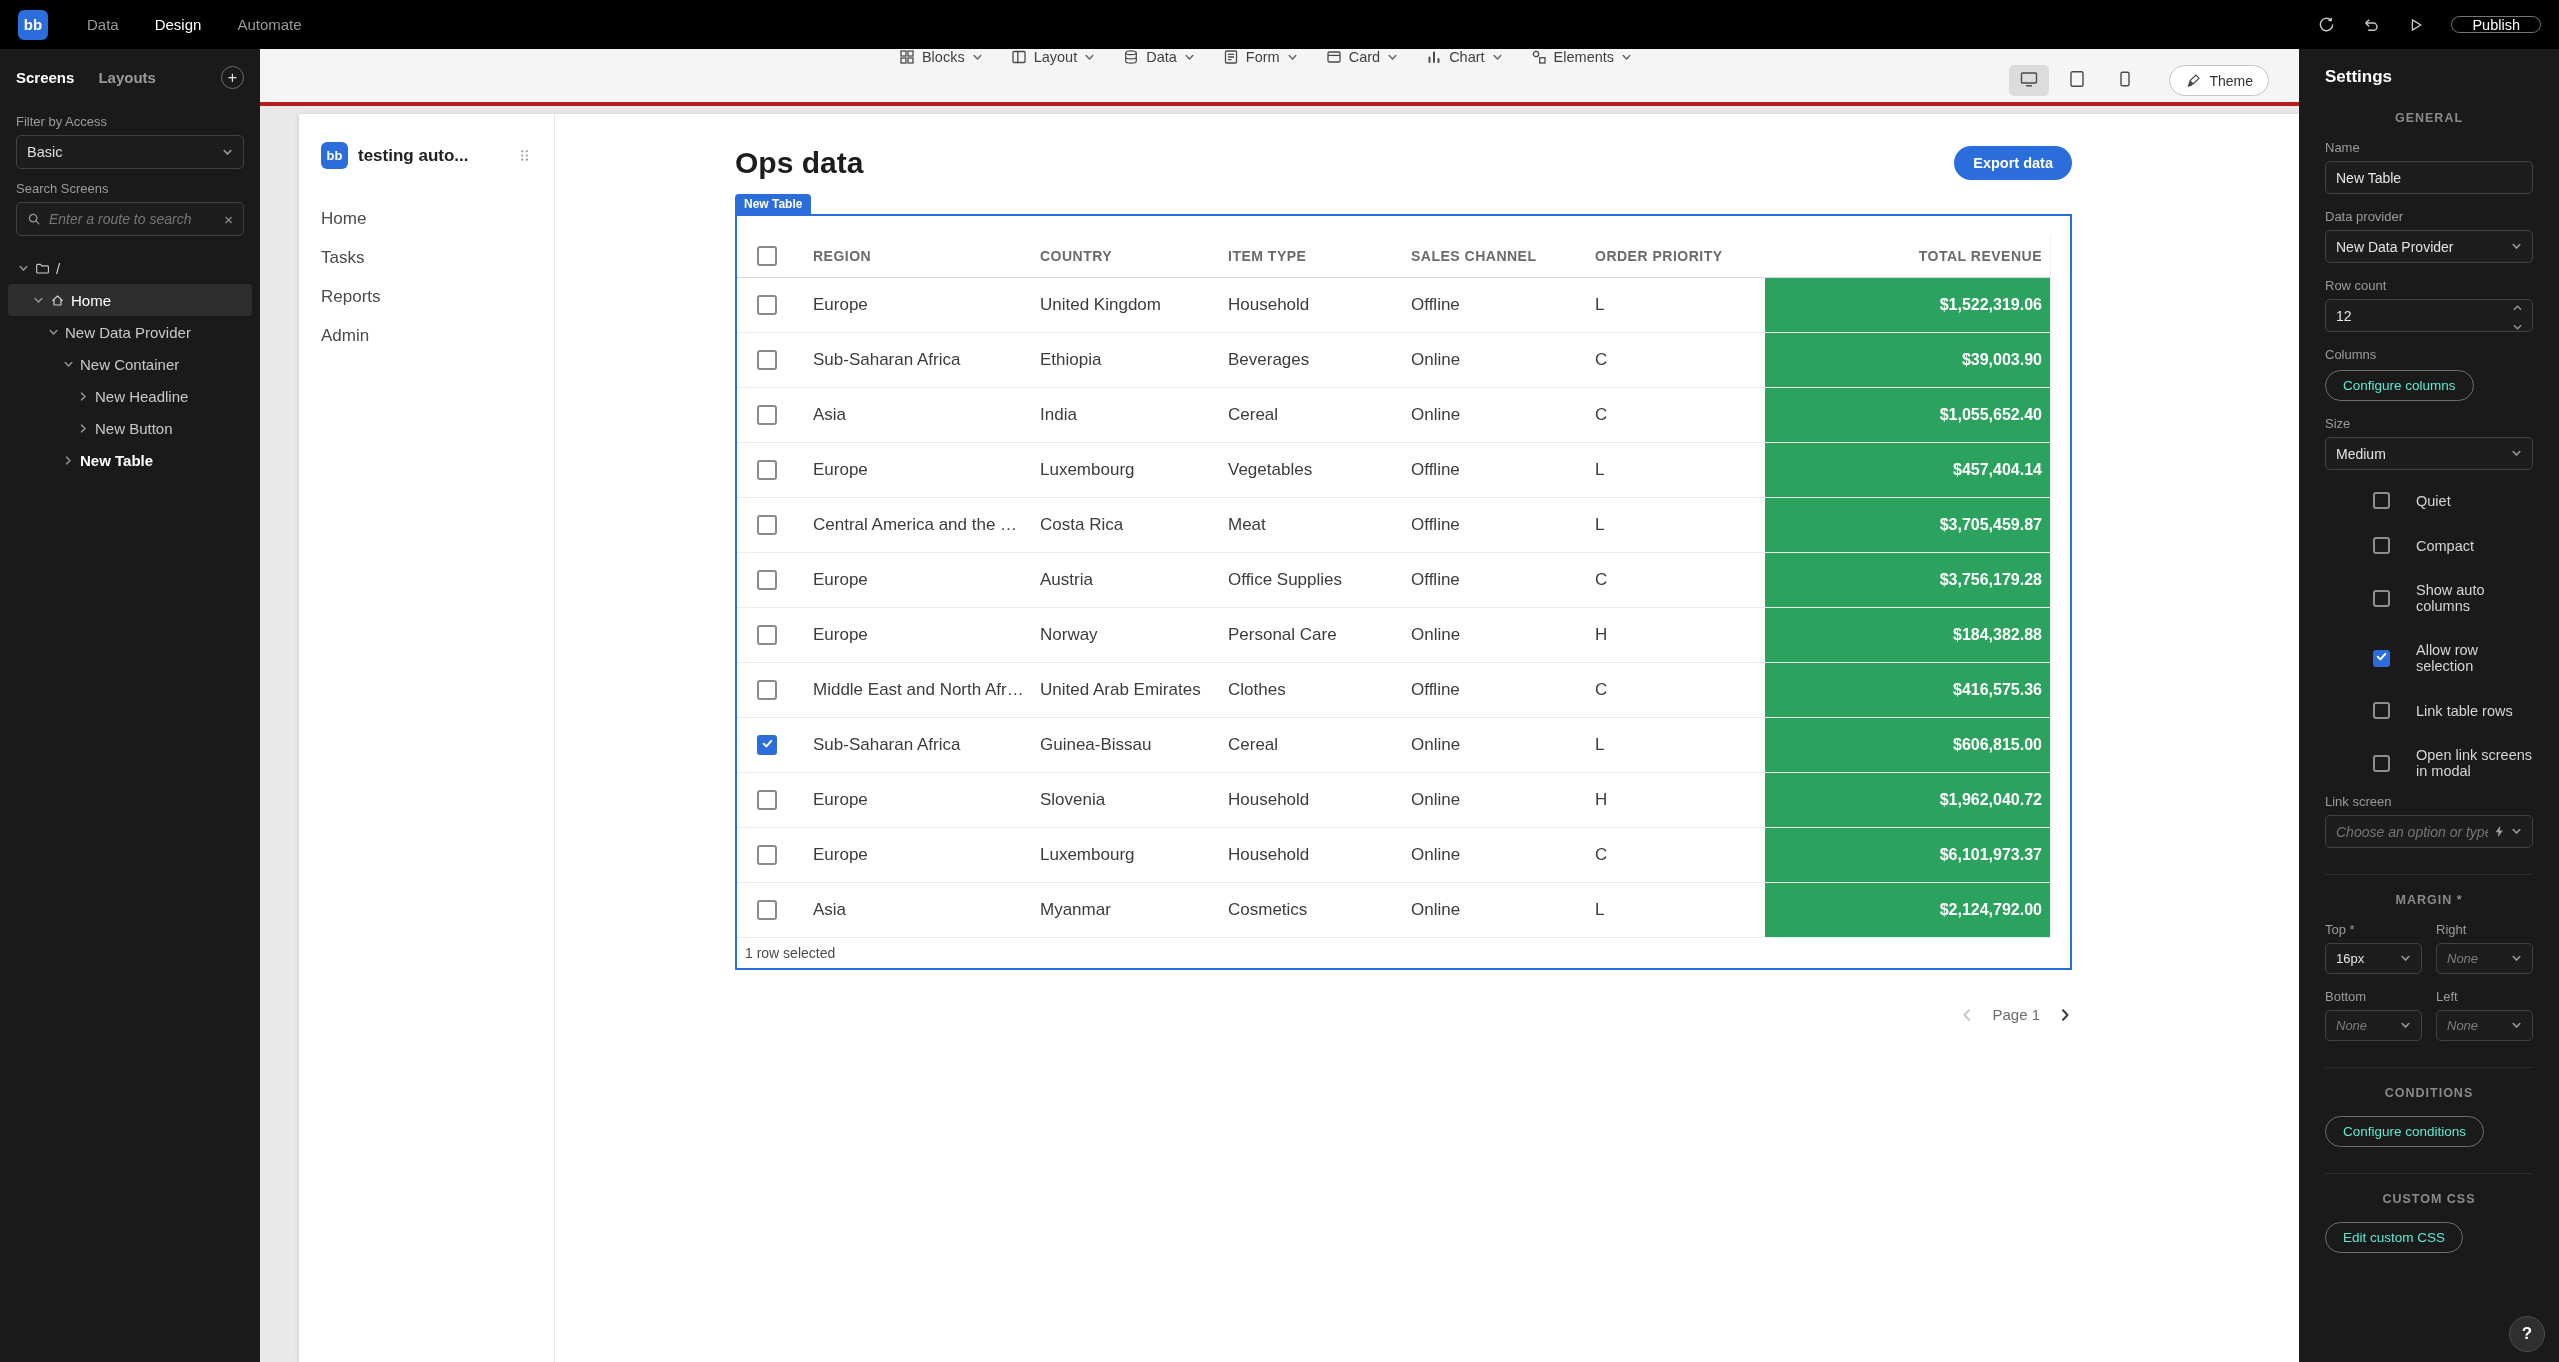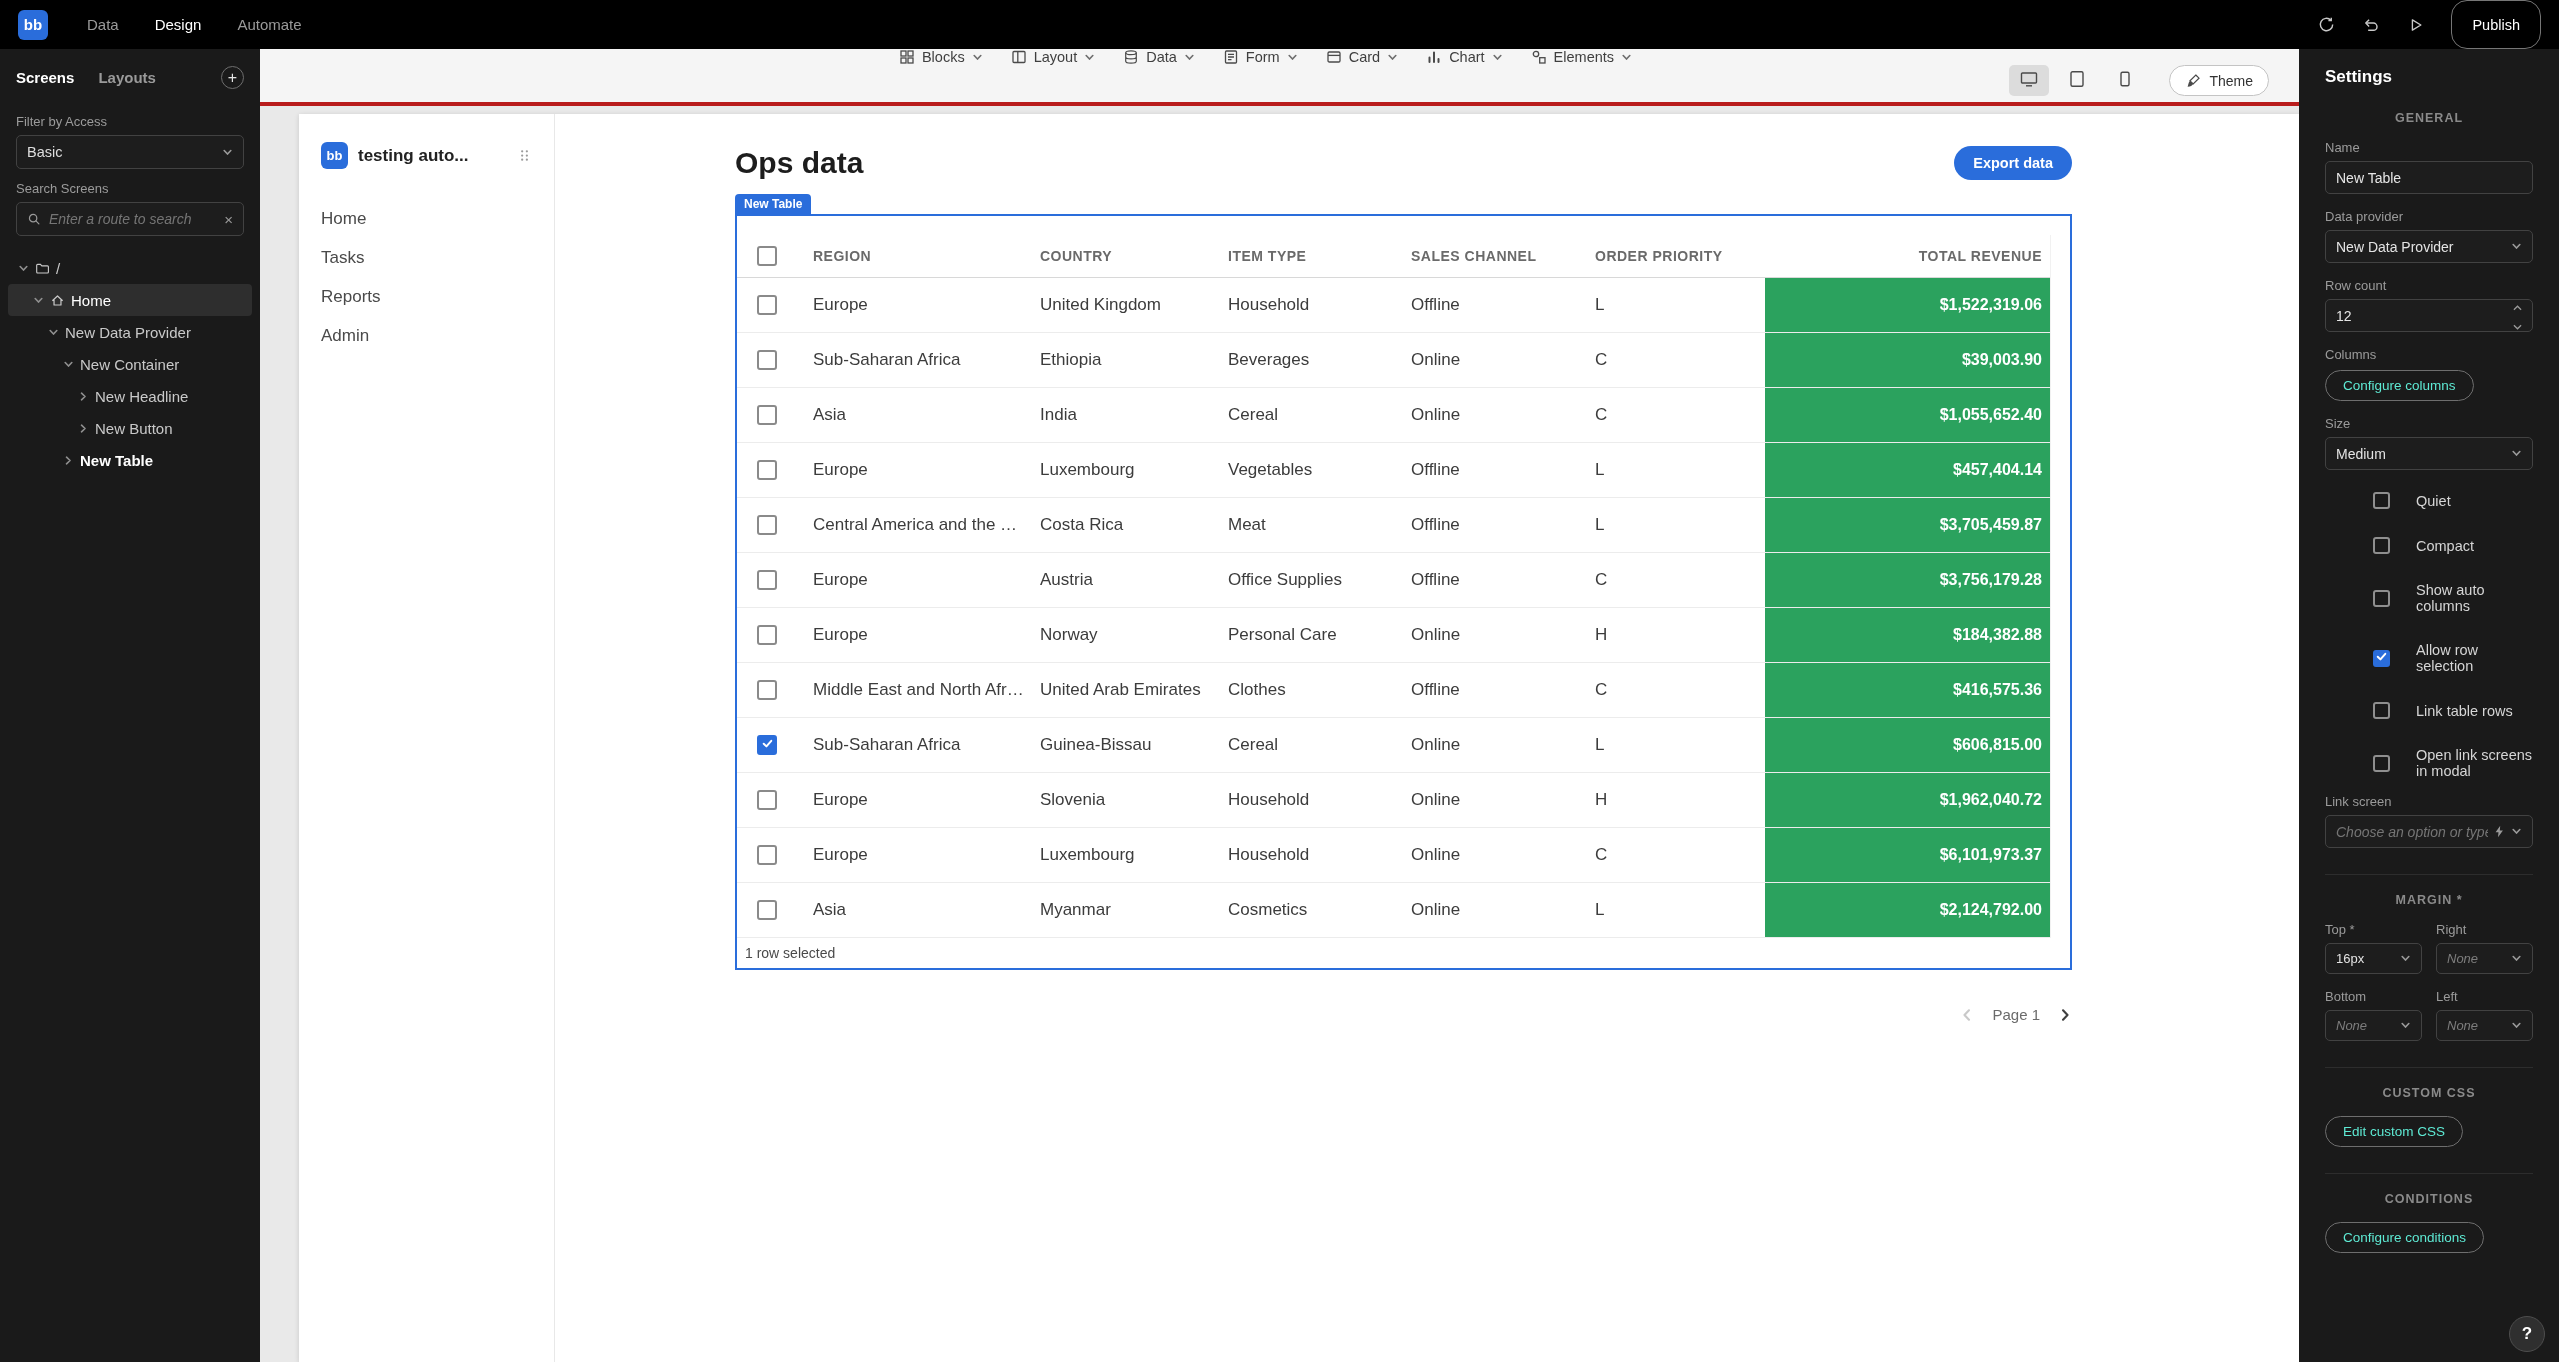--- a/index.html
+++ b/index.html
@@ -7,21 +7,21 @@
   body { font-family:"Liberation Sans", sans-serif; background:#e9e9e9; position:relative; }
 
   
   .topbar { position:absolute; top:0; left:0; right:0; height:49px; background:#000; display:flex; align-items:center; padding:0 18px; z-index:10; }
   .bb-logo { width:30px; height:30px; border-radius:6px; background:var(--accent); color:#fff; font-weight:bold; font-size:15px; display:flex; align-items:center; justify-content:center; flex:0 0 auto; }
   .topnav { display:flex; margin-left:24px; gap:6px; }
   .topnav-item { padding:7px 15px; font-size:15px; color:#9a9a9a; border-radius:6px; cursor:default; }
   .topnav-item.active { color:#fff; }
   .topbar-right { margin-left:auto; display:flex; align-items:center; gap:26px; }
   .top-icon { color:#c9c9c9; display:flex; align-items:center; }
-  .publish-btn { height:49px; padding:0 20px; border-radius:16px; border:1.5px solid #767676; background:transparent; color:#fff; font-size:14.5px; display:flex; align-items:center; font-family:inherit; }
+  .publish-btn { height:17px; padding:0 20px; border-radius:16px; border:1.5px solid #767676; background:transparent; color:#fff; font-size:14.5px; display:flex; align-items:center; font-family:inherit; }
 
   
   .left-panel { position:absolute; top:49px; left:0; bottom:0; width:260px; background:#1a1a1a; color:#ccc; }
   .panel-tabs { display:flex; align-items:center; gap:24px; padding:17px 16px 13px; }
   .panel-tab { font-size:15px; font-weight:600; color:#9a9a9a; }
   .panel-tab.active { color:#fff; }
   .add-screen-btn { margin-left:auto; width:23px; height:23px; border-radius:50%; border:1.5px solid #6e6e6e; color:#e3e3e3; font-size:16px; line-height:1; display:flex; align-items:center; justify-content:center; background:transparent; }
   .side-label { font-size:13px; color:#9b9b9b; margin:12px 16px 6px; }
   .dk-field { margin:0 16px; height:34px; background:#1d1d1d; border:1px solid #424242; border-radius:5px; display:flex; align-items:center; padding:0 10px; font-size:14.5px; color:#dedede; gap:8px; }
   .dk-field .grow { flex:1; }
@@ -729,27 +729,27 @@
               <svg width="11" height="11" viewBox="0 0 10 10">
                 <path d="M2 3.2 5 6.4 8 3.2" fill="none" stroke="currentColor" stroke-width="1.5" stroke-linecap="round" stroke-linejoin="round"></path>
               </svg>
             </span>
         </div>
       </div>
     </div>
   </div>
 
   <div class="sp-section">
+    <div class="section-heading">CONDITIONS</div>
+    <div style="margin-top:14px;">
+      <button class="pill-btn">Configure conditions</button>
+    </div>
+  </div>
+
+  <div class="sp-section">
     <div class="section-heading">CUSTOM CSS</div>
     <div style="margin-top:14px;">
       <button class="pill-btn">Edit custom CSS</button>
     </div>
   </div>
-
-  <div class="sp-section">
-    <div class="section-heading">CONDITIONS</div>
-    <div style="margin-top:14px;">
-      <button class="pill-btn">Configure conditions</button>
-    </div>
-  </div>
 </aside>
 
 <button class="help-btn">?</button>
 
 </body></html>

